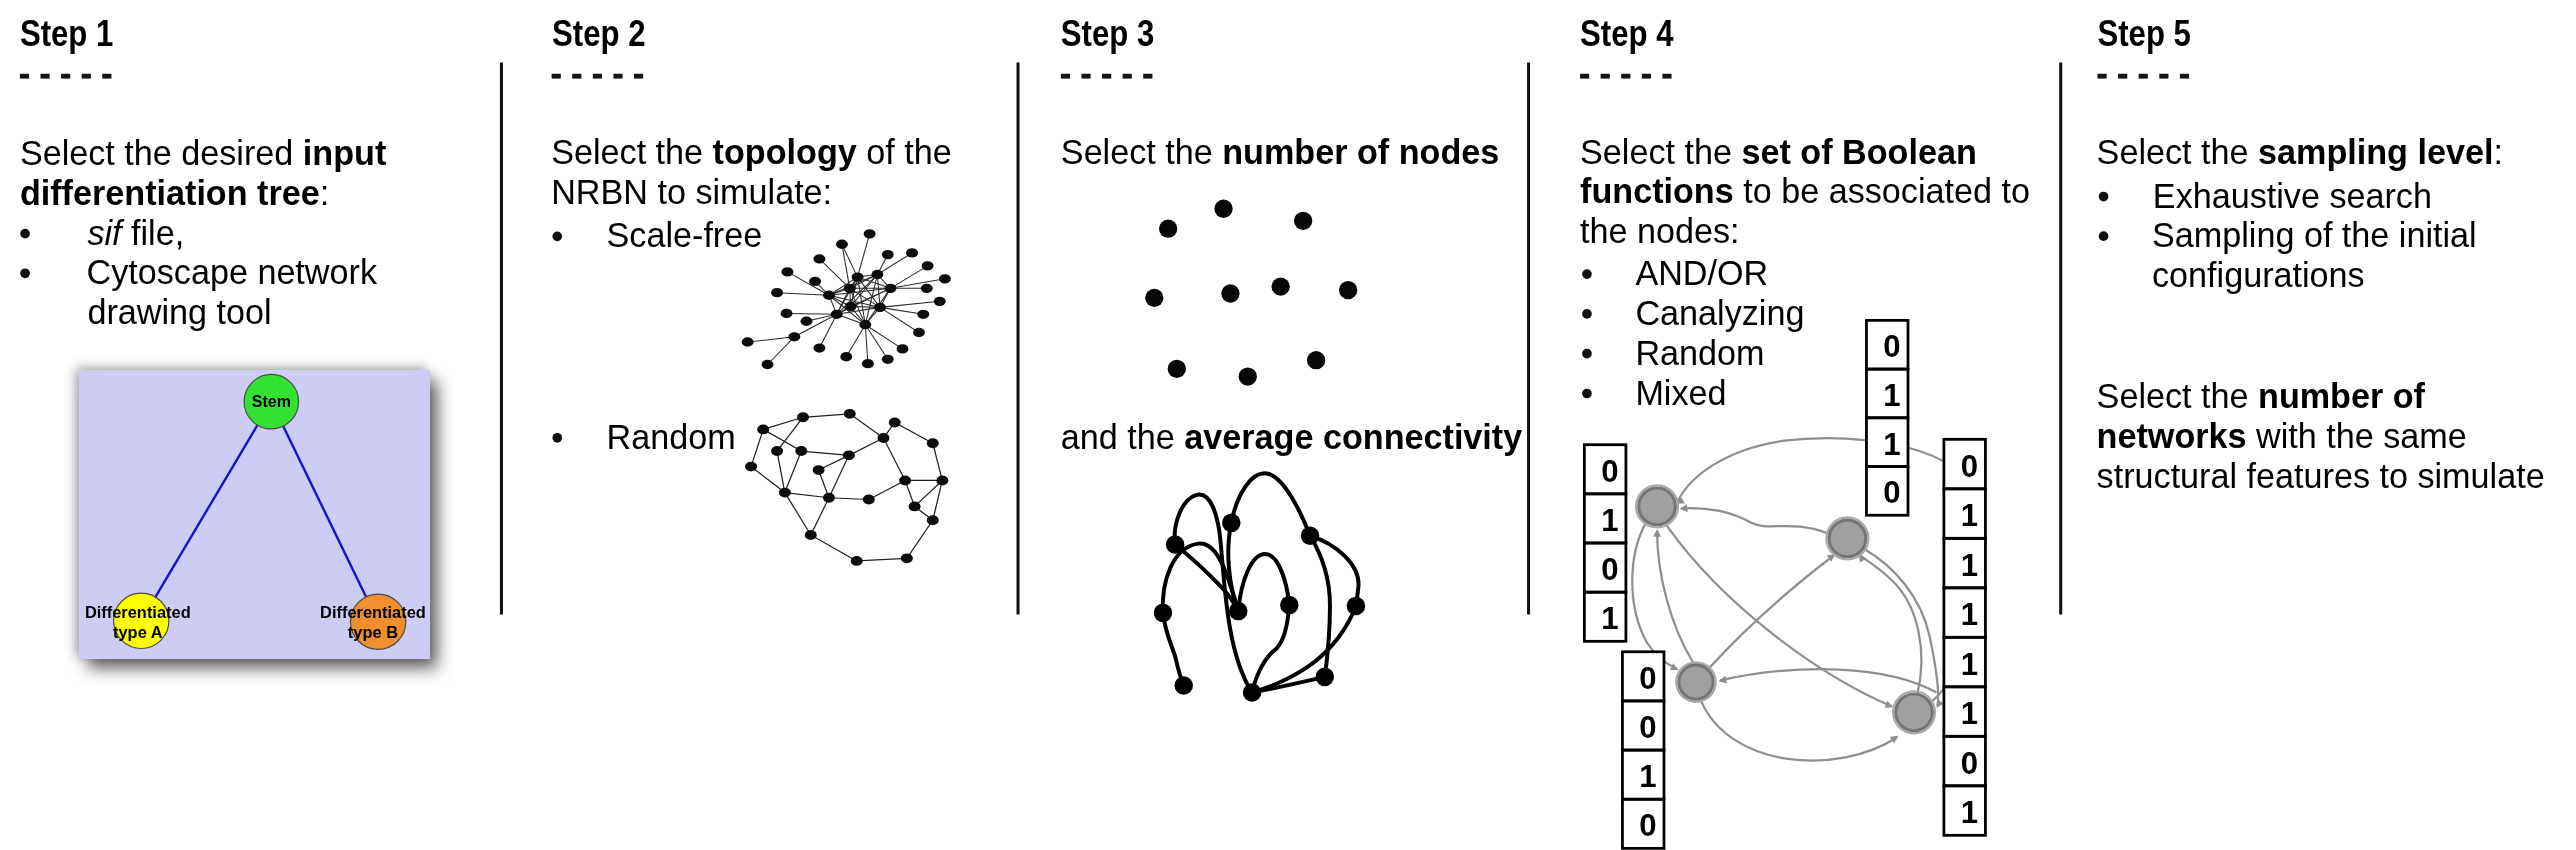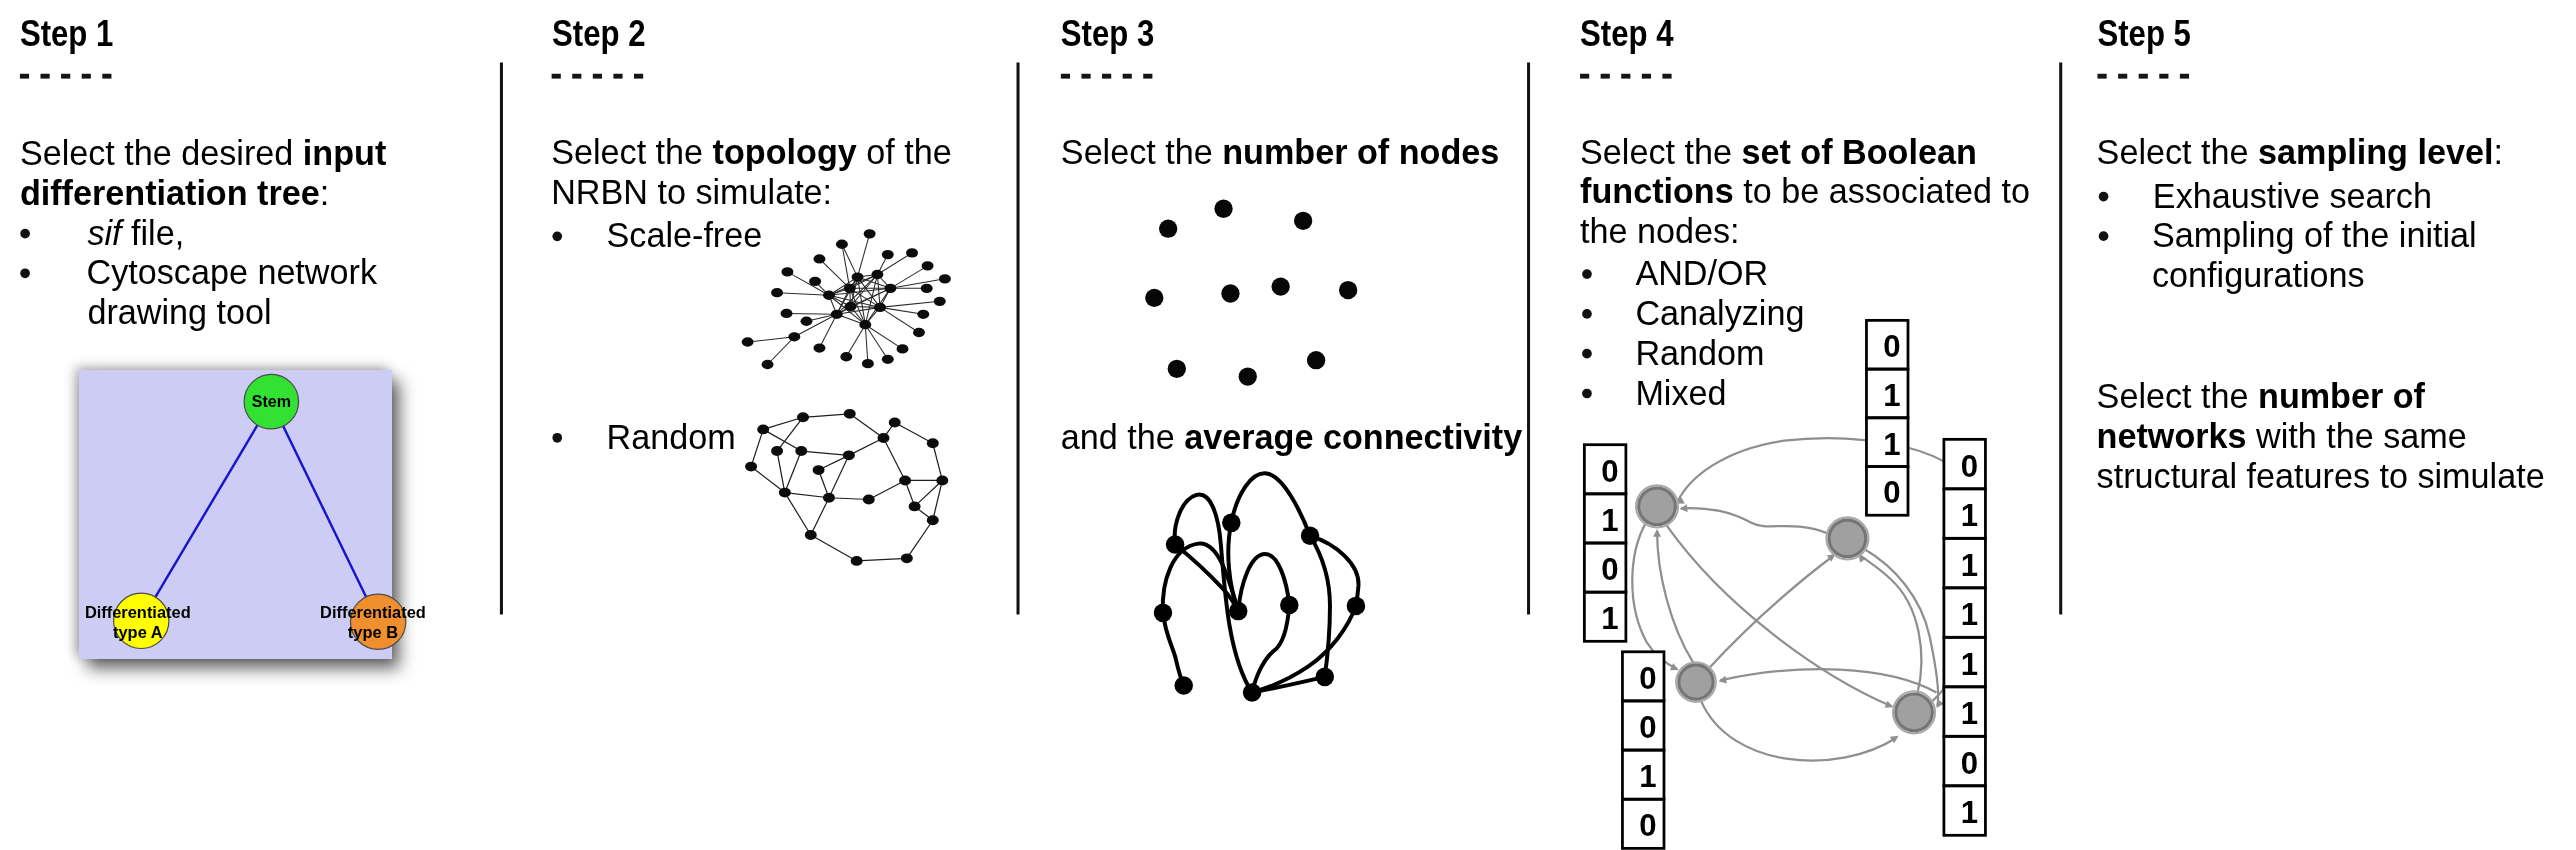--- a/index.html
+++ b/index.html
@@ -1,15 +1,15 @@
 <!DOCTYPE html>
 <html style="font-size:14px"><head><meta charset="utf-8"><style>
 html,body{margin:0;padding:0;background:#fff;width:2576px;height:851px;overflow:hidden}
 *{font-family:"Liberation Sans",sans-serif}
-#treeimg{position:absolute;left:79px;top:370px;width:313px;height:289px;background:#ccccf5;
+#treeimg{position:absolute;left:79px;top:370px;width:351px;height:289px;background:#ccccf5;
 box-shadow:7.8px 10.4px 15.6px rgba(0,0,0,0.62), -4.3px -3.5px 10.4px rgba(0,0,0,0.3)}
 </style></head><body>
 <svg width="2576" height="851" viewBox="0 0 2977 983" style="position:absolute;left:0;top:0" font-family="Liberation Sans, sans-serif" fill="#000">
 <line x1="579.5" y1="72" x2="579.5" y2="710" stroke="#111" stroke-width="3.5"></line>
 <line x1="1176.5" y1="72" x2="1176.5" y2="710" stroke="#111" stroke-width="3.5"></line>
 <line x1="1766.5" y1="72" x2="1766.5" y2="710" stroke="#111" stroke-width="3.5"></line>
 <line x1="2381.5" y1="72" x2="2381.5" y2="710" stroke="#111" stroke-width="3.5"></line>
 <rect x="23.0" y="85.0" width="10.6" height="5.6" fill="#151515"></rect>
     <rect x="46.8" y="85.0" width="10.6" height="5.6" fill="#151515"></rect>
     <rect x="70.6" y="85.0" width="10.6" height="5.6" fill="#151515"></rect>

